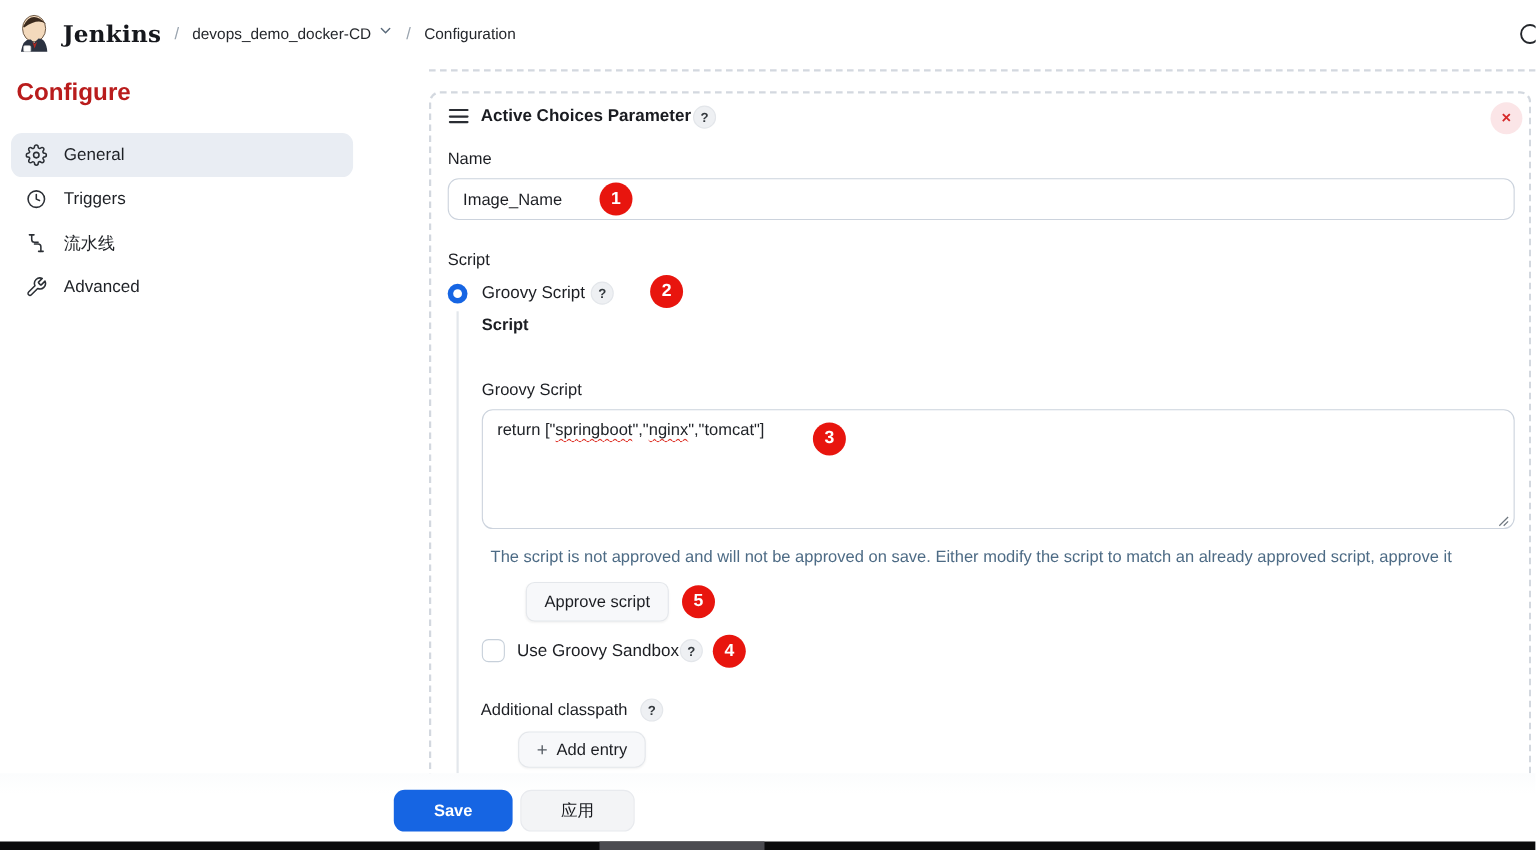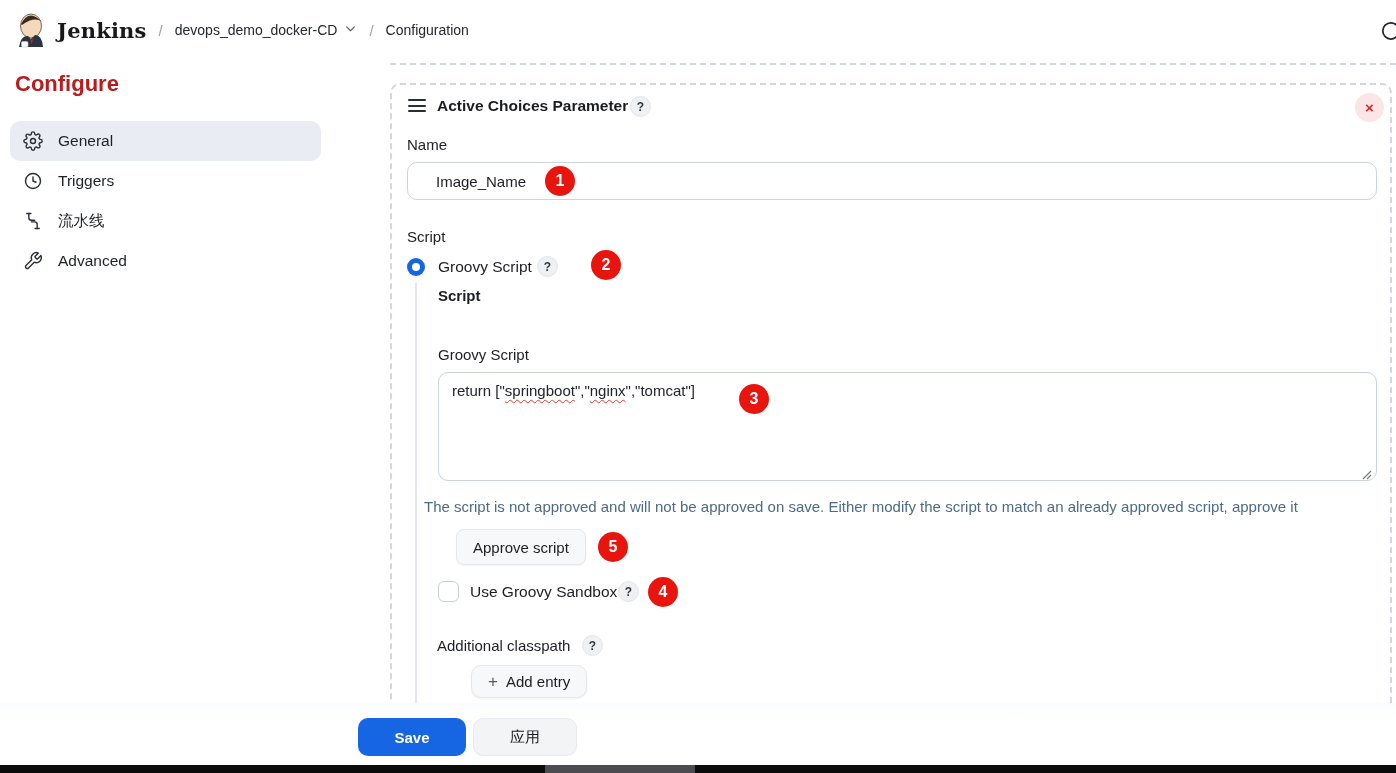--- a/index.html
+++ b/index.html
@@ -29,34 +29,34 @@
   .divider-dashed { top:63px; left:390px; width:1006px; border-top:2px dashed #d3d8df; }
   .panel { top:83px; left:390px; width:1002px; height:640px; border:2px dashed #d3d8df; border-radius:10px; background:#fff; }
 
   .drag-handle { top:99px; left:408px; width:18px; height:13px; display:flex; flex-direction:column; justify-content:space-between; cursor:grab; }
   .drag-handle span { display:block; height:2px; background:#2a2d33; border-radius:1px; }
   .panel-title { top:97px; left:437px; font-size:15.5px; font-weight:700; color:#1a1c21; }
   .help { width:21px; height:21px; border-radius:50%; background:#eef0f3; border:1px solid #e3e6ea; color:#33383d; font-size:12px; font-weight:700; display:flex; align-items:center; justify-content:center; cursor:pointer; }
   .close-btn { top:93px; left:1355px; width:29px; height:29px; border-radius:50%; background:#fbe5e7; color:#d62a2a; font-size:15px; font-weight:700; display:flex; align-items:center; justify-content:center; cursor:pointer; }
 
   .field-label { font-size:15px; color:#1c1e23; }
-  .text-input { top:162px; left:407px; width:970px; height:38px; border:1.5px solid #ccd3dd; border-radius:10px; font-size:15px; color:#1c1e23; padding:0 28px; font-family:"Liberation Sans", sans-serif; background:#fff; outline:none; }
+  .text-input { top:162px; left:407px; width:970px; height:38px; border:1.5px solid #ccd3dd; border-radius:10px; font-size:15px; color:#1c1e23; padding:0 13px; font-family:"Liberation Sans", sans-serif; background:#fff; outline:none; }
 
   .badge { width:30px; height:30px; border-radius:50%; background:#e8150e; color:#fff; font-size:16px; font-weight:700; display:flex; align-items:center; justify-content:center; z-index:6; }
 
   .radio { top:258px; left:407px; width:18px; height:18px; border-radius:50%; background:#1665e3; position:absolute; cursor:pointer; }
   .radio::after { content:""; position:absolute; left:5px; top:5px; width:8px; height:8px; border-radius:50%; background:#fff; }
 
   .nest-line { top:283px; left:415px; width:2px; height:420px; background:#e3e7ec; }
 
   .script-area { top:372px; left:438px; width:939px; height:109px; border:1.5px solid #ccd3dd; border-radius:10px; background:#fff; padding:9px 13px; font-size:15px; color:#212429; cursor:text; }
   .wavy { text-decoration:underline; text-decoration-style:wavy; text-decoration-color:#e03a30; text-decoration-thickness:1px; text-underline-offset:3px; }
   .resize-handle { position:absolute; right:4px; bottom:4px; width:10px; height:10px; }
 
-  .warn { top:492px; left:424px; width:950px; font-size:15px; line-height:30px; color:#4d6b85; }
+  .warn { top:492px; left:446px; width:950px; font-size:15px; line-height:30px; color:#4d6b85; }
   .warn-line2 { display:flex; align-items:center; gap:12px; height:36px; margin-top:7px; }
   .warn a, .warn-link { color:#0a6ebd; cursor:pointer; text-decoration:none; }
   .btn-light { display:inline-flex; align-items:center; justify-content:center; gap:8px; background:#f7f8fa; border:1px solid #e4e7eb; border-radius:8px; color:#1c1e23; font-size:15px; padding:0 16px; height:36px; cursor:pointer; box-shadow:0 1px 2px rgba(0,0,0,.05); white-space:nowrap;margin-left:32px; }
 
   .checkbox { top:581px; left:438px; width:21px; height:21px; border:1.5px solid #c7d0da; border-radius:6px; background:#fff; position:absolute; cursor:pointer; }
 
   .add-entry { top:665px; left:439px; height:33px; border-radius:10px; }
   .plus-glyph { color:#555b63; font-size:17px; font-weight:400; }
 
   

